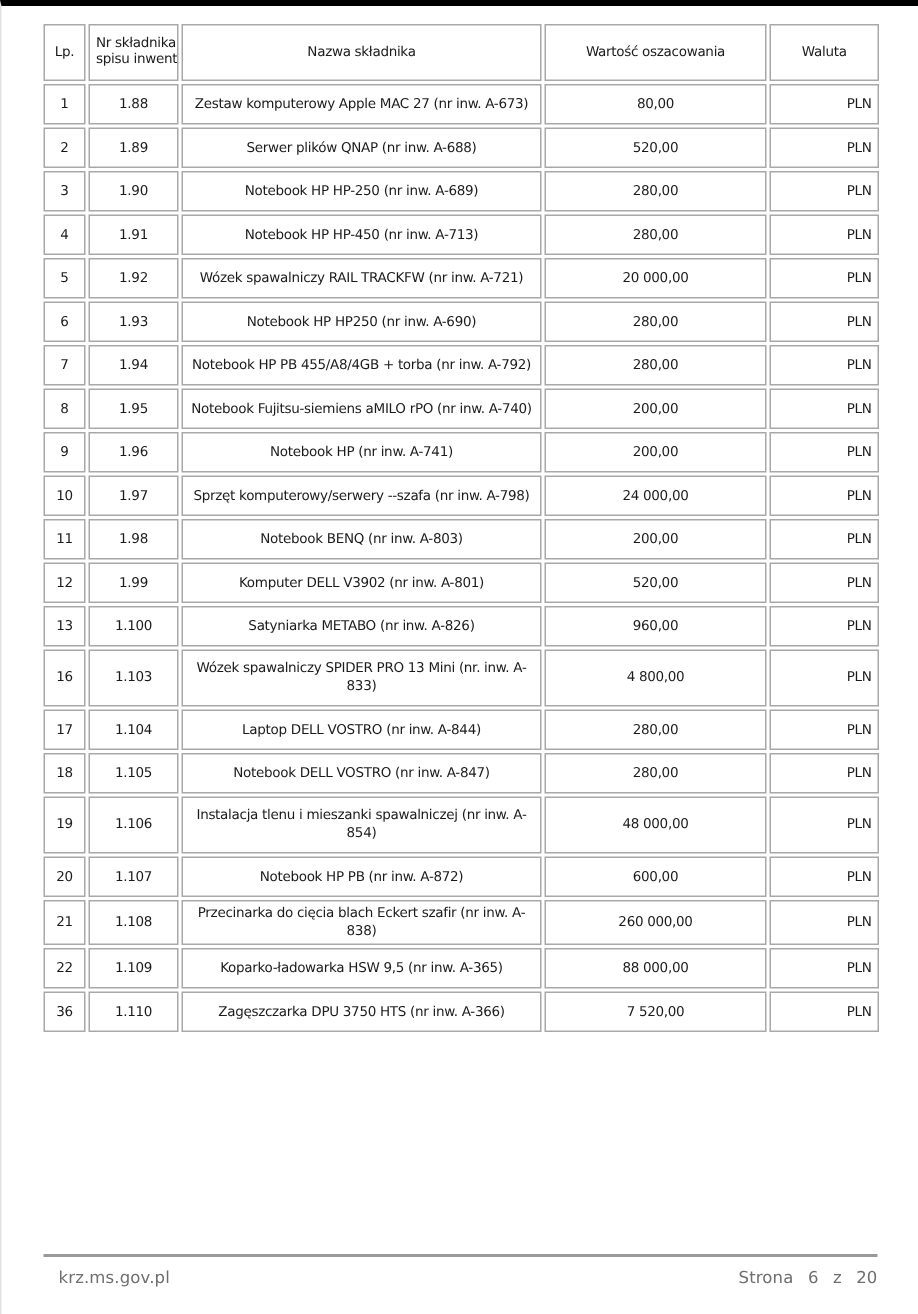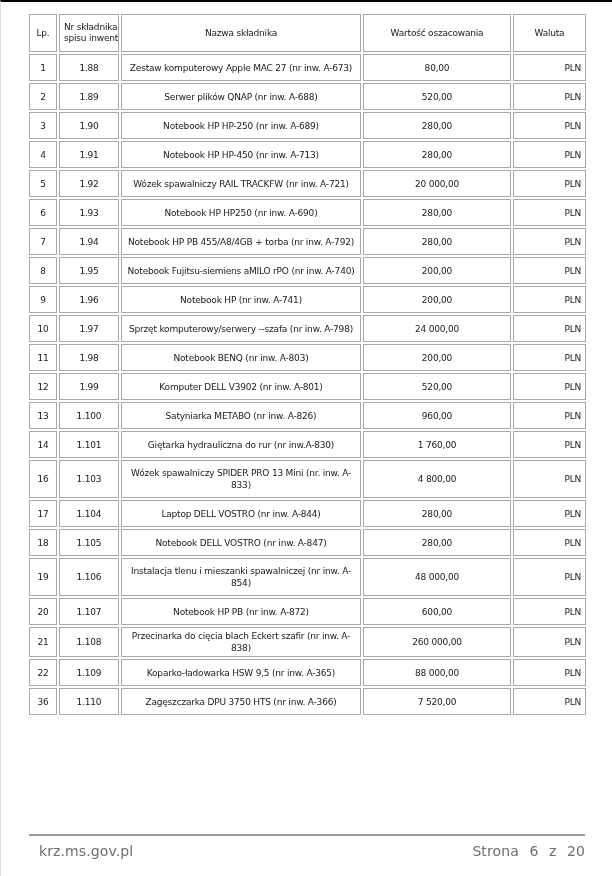--- a/index.html
+++ b/index.html
@@ -1,21 +1,21 @@
 <!DOCTYPE html>
 <html lang="pl"><head>
 <meta charset="utf-8">
 <style>
   html, body { margin: 0; padding: 0; background: #fff; }
   .page {
     position: relative;
     width: 612px;
     height: 876px;
     background: #ffffff;
-    border-top: 2px solid #000000;
+    border-top: 4px solid #000000;
     border-left: 1px solid #e0e0e0;
     box-sizing: border-box;
     font-family: "DejaVu Sans", "Liberation Sans", sans-serif;
     color: #1a1a1a;
     overflow: hidden;
   }
   table.inv {
     position: absolute;
     left: 26px;
     top: 10px;
@@ -60,21 +60,21 @@
     height: 2px;
     background: #9a9a9a;
   }
   .footer {
     position: absolute;
     left: 28px;
     top: 841px;
     width: 556px;
     display: flex;
     justify-content: space-between;
-    font-size: 14px;
+    font-size: 11px;
     color: #6e6e6e;
     letter-spacing: 0.1px;
   }
   .footer .site { padding-left: 10px; }
   .footer .pager span { margin-left: 6px; }
   .footer .pager span:first-child { margin-left: 0; }
 </style>
 </head>
 <body>
 
@@ -185,27 +185,20 @@
           <td class="c-value">520,00</td>
           <td class="c-currency">PLN</td>
         </tr>
         <tr>
           <td class="c-lp">13</td>
           <td class="c-nr">1.100</td>
           <td class="c-name">Satyniarka METABO (nr inw. A-826)</td>
           <td class="c-value">960,00</td>
           <td class="c-currency">PLN</td>
         </tr>
-        <tr>
-          <td class="c-lp">14</td>
-          <td class="c-nr">1.101</td>
-          <td class="c-name">Giętarka hydrauliczna do rur (nr inw.A-830)</td>
-          <td class="c-value">1 760,00</td>
-          <td class="c-currency">PLN</td>
-        </tr>
         <tr class="tall">
           <td class="c-lp">16</td>
           <td class="c-nr">1.103</td>
           <td class="c-name">
             <span class="nline">Wózek spawalniczy SPIDER PRO 13 Mini (nr. inw. A-</span>
             <span class="nline">833)</span>
           </td>
           <td class="c-value">4 800,00</td>
           <td class="c-currency">PLN</td>
         </tr>

